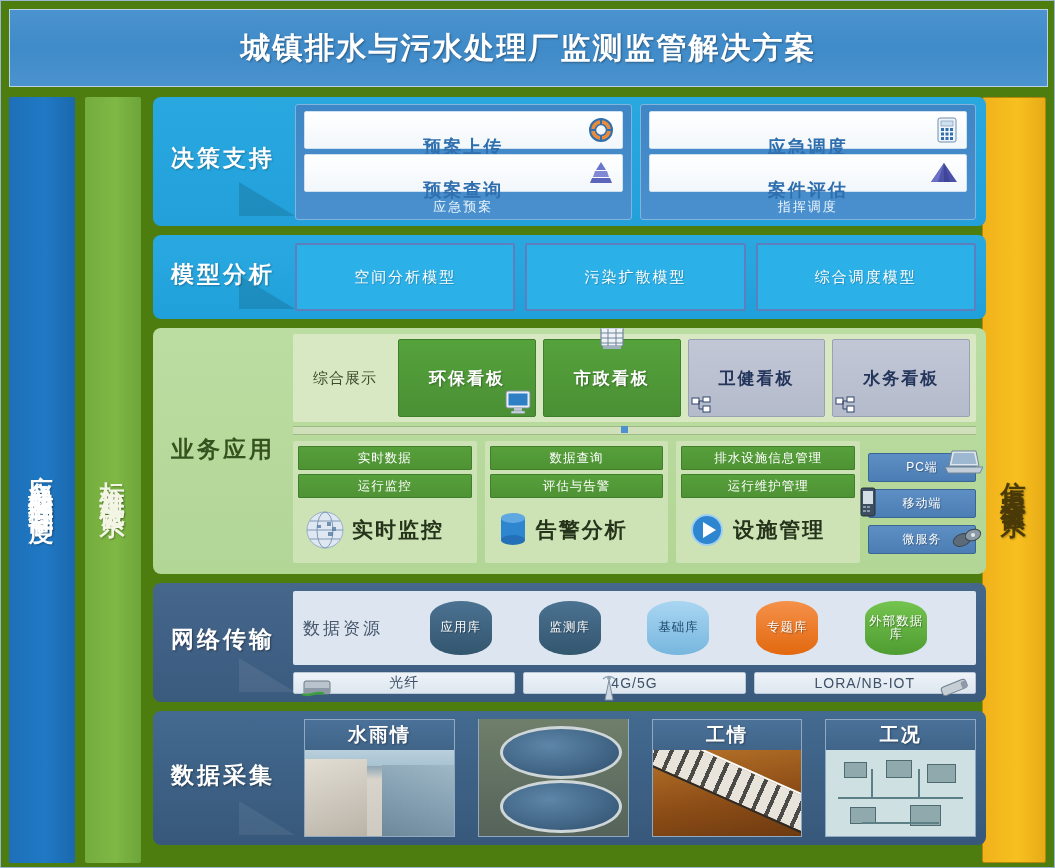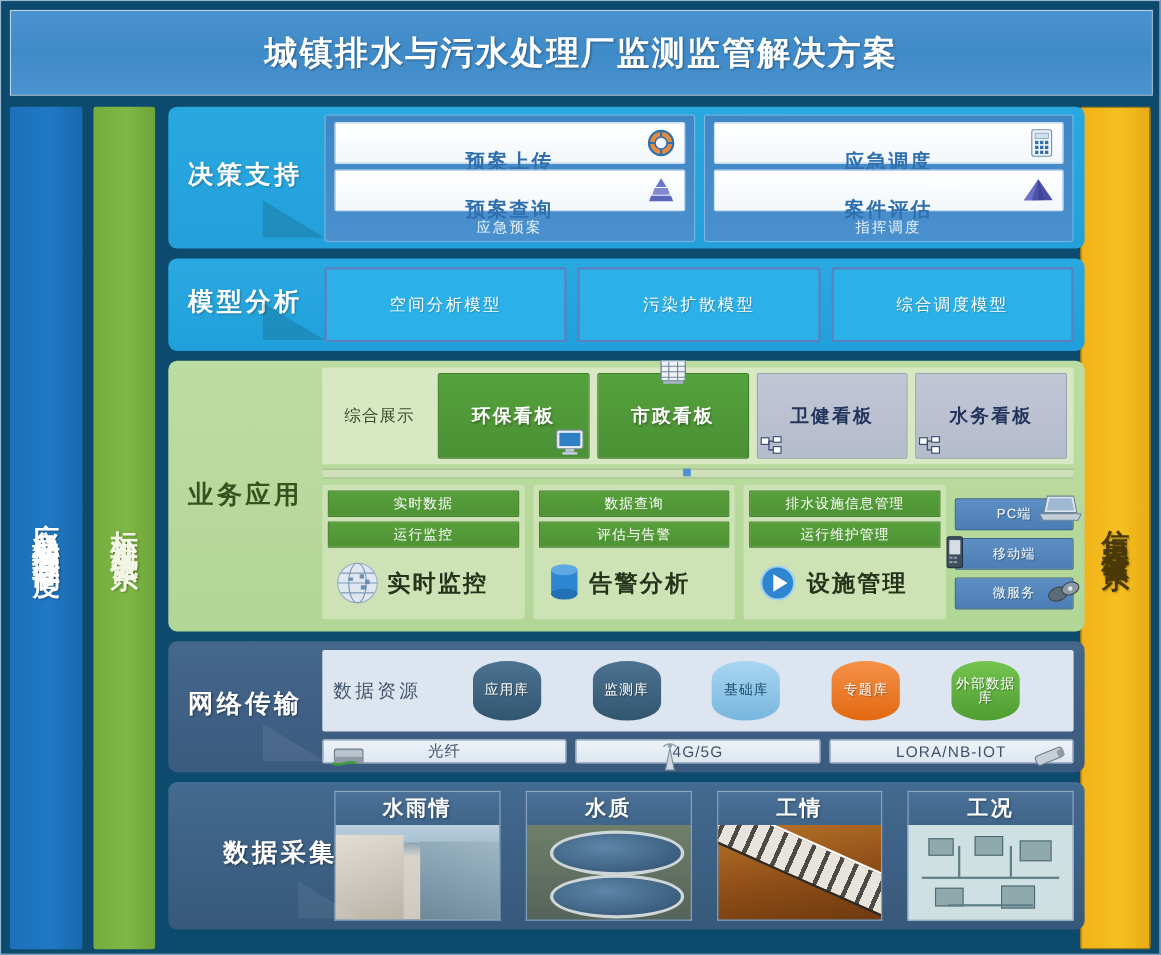--- a/index.html
+++ b/index.html
@@ -3,21 +3,21 @@
 <meta charset="utf-8">
 <style>
   html,body{margin:0;padding:0;}
   body{
     width:1055px;height:868px;
     background:#ffffff;
     font-family:"Liberation Sans","DejaVu Sans",sans-serif;
     overflow:hidden;
     position:relative;
   }
-  .frame{position:absolute;inset:0;border:1px solid #9bb7cf;box-sizing:border-box;background:#0c4a6e;}
+  .frame{position:absolute;inset:0;border:1px solid #9bb7cf;box-sizing:border-box;background:#4d7c0f;}
 
   
   .title-bar{
     position:absolute;left:8px;top:8px;width:1039px;height:78px;
     background:linear-gradient(180deg,#4a93cf 0%,#3f8ac8 50%,#4a93cf 100%);
     border:1px solid #bcd3e6;
     display:flex;align-items:center;justify-content:center;
     box-sizing:border-box;
   }
   .title-bar .t{
@@ -158,21 +158,21 @@
   .db span{position:relative;font-size:12.5px;color:#ffffff;letter-spacing:1px;text-shadow:1px 1px 1px rgba(0,0,0,.35);text-align:center;line-height:1.05;}
   .link-row{display:flex;gap:8px;height:22px;}
   .link{
     flex:1;background:linear-gradient(180deg,#eef3f8,#dde6ef);border:1px solid #b9c8d8;
     border-radius:2px;display:flex;align-items:center;justify-content:center;position:relative;
   }
   .link span{font-size:14px;color:#3f5168;letter-spacing:1px;}
 
   
   #band-data{height:134px;background:linear-gradient(180deg,#3f6governments,#3a5f82);background:linear-gradient(180deg,#436a90,#37587a);margin-bottom:0;}
-  #band-data .band-label{color:#ffffff;text-shadow:1px 1px 2px rgba(0,0,0,.4);padding-left:32px;}
+  #band-data .band-label{color:#ffffff;text-shadow:1px 1px 2px rgba(0,0,0,.4);}
   #band-data .band-label .arrow{border-left-color:rgba(255,255,255,.07);}
   .da-inner{position:absolute;left:140px;right:10px;top:8px;bottom:8px;display:flex;gap:12px;}
   .da-card{flex:1;display:flex;flex-direction:column;padding-left:11px;}
   .da-head{
     height:30px;background:linear-gradient(180deg,#4a7199,#3f6party);background:linear-gradient(180deg,#4b7199,#406589);
     border:1px solid #8fa9c2;border-bottom:none;
     display:flex;align-items:center;justify-content:center;
   }
   .da-head span{font-size:19px;font-weight:bold;color:#ffffff;letter-spacing:2px;text-shadow:1px 1px 2px rgba(0,0,0,.35);}
   .da-img{flex:1;border:1px solid #8fa9c2;border-top:none;position:relative;overflow:hidden;}
@@ -542,23 +542,20 @@
       <div class="da-inner">
 
         <div class="da-card">
           <div class="da-head">
               <span>水雨情</span>
             </div>
           <div class="da-img ph-river"></div>
         </div>
 
         <div class="da-card">
-          <div class="da-head">
-              <span>水质</span>
-            </div>
           <div class="da-img ph-plant">
             <i class="pool" style="left:14%;top:6%;width:78%;height:40%"></i>
             <i class="pool" style="left:14%;top:52%;width:78%;height:40%"></i>
           </div>
         </div>
 
         <div class="da-card">
           <div class="da-head">
               <span>工情</span>
             </div>

